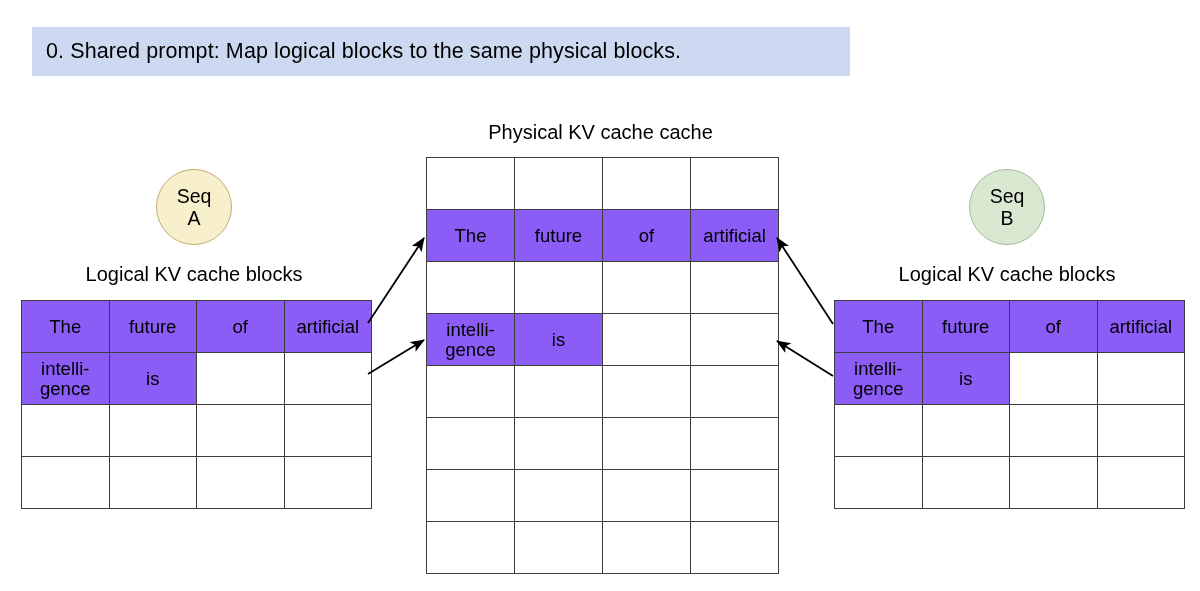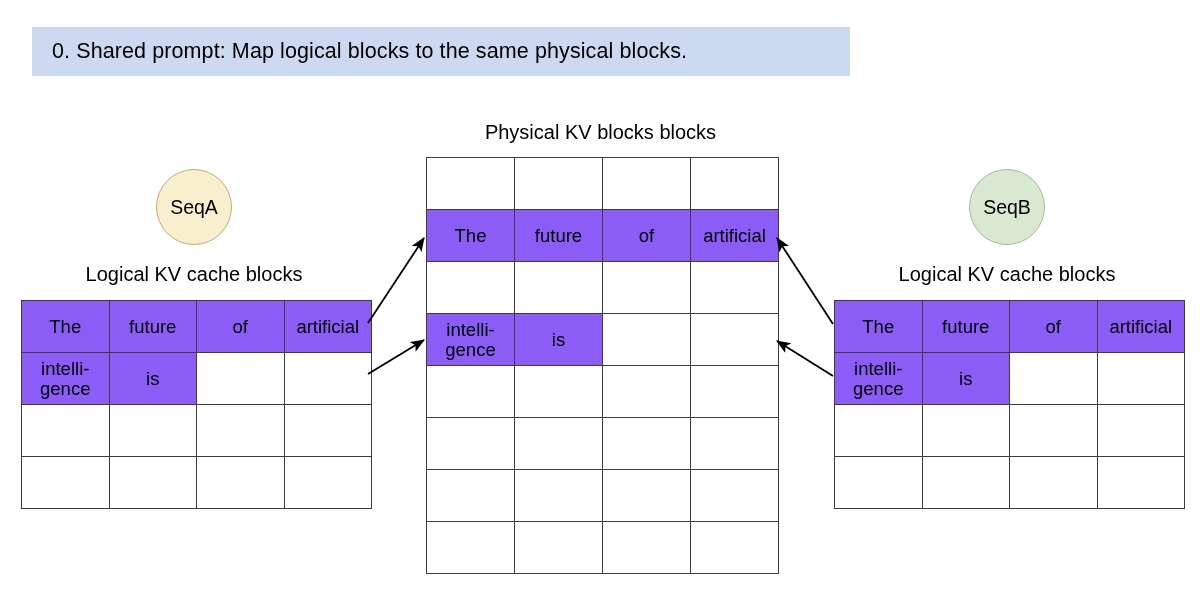--- a/index.html
+++ b/index.html
@@ -20,21 +20,21 @@
   #banner {
     position: absolute;
     left: 32px;
     top: 27px;
     width: 818px;
     height: 49px;
     background: #ccd9f0;
     display: flex;
     align-items: center;
     box-sizing: border-box;
-    padding-left: 20px;
+    padding-left: 14px;
   }
   #banner .banner-text {
     font-size: 21.5px;
     line-height: 1.1;
     letter-spacing: 0.1px;
     white-space: nowrap;
   }
 
   
   .caption {
@@ -45,21 +45,21 @@
   }
 
   
   .seq-circle {
     position: absolute;
     width: 76px;
     height: 76px;
     border-radius: 50%;
     border: 1.4px solid #b9a06a;
     display: flex;
-    flex-direction: row;
+    flex-direction: column;
     align-items: center;
     justify-content: center;
     box-sizing: border-box;
     font-size: 19.5px;
     line-height: 1.15;
   }
   #seq-a { left: 156px; top: 169px; background: #f8efcd; border-color: #c3ab71; }
   #seq-b { left: 969px; top: 169px; background: #d9e8d0; border-color: #a6bb98; }
 
   
@@ -107,21 +107,21 @@
 
 <div class="seq-circle" id="seq-a">
   <span>Seq</span>
   <span>A</span>
 </div>
 <div class="seq-circle" id="seq-b">
   <span>Seq</span>
   <span>B</span>
 </div>
 
-<div class="caption" id="cap-physical" style="left:426px; top:121px; width:349px;">Physical KV blocks blocks</div>
+<div class="caption" id="cap-physical" style="left:426px; top:121px; width:349px;">Physical KV cache cache</div>
 <div class="caption" id="cap-logical-a" style="left:21px; top:263px; width:346px;">Logical KV cache blocks</div>
 <div class="caption" id="cap-logical-b" style="left:834px; top:263px; width:346px;">Logical KV cache blocks</div>
 
 <table class="kv-table logical-table" id="logical-a">
     <tbody>
       <tr>
         <td class="filled">The</td>
         <td class="filled">future</td>
         <td class="filled">of</td>
         <td class="filled">artificial</td>

